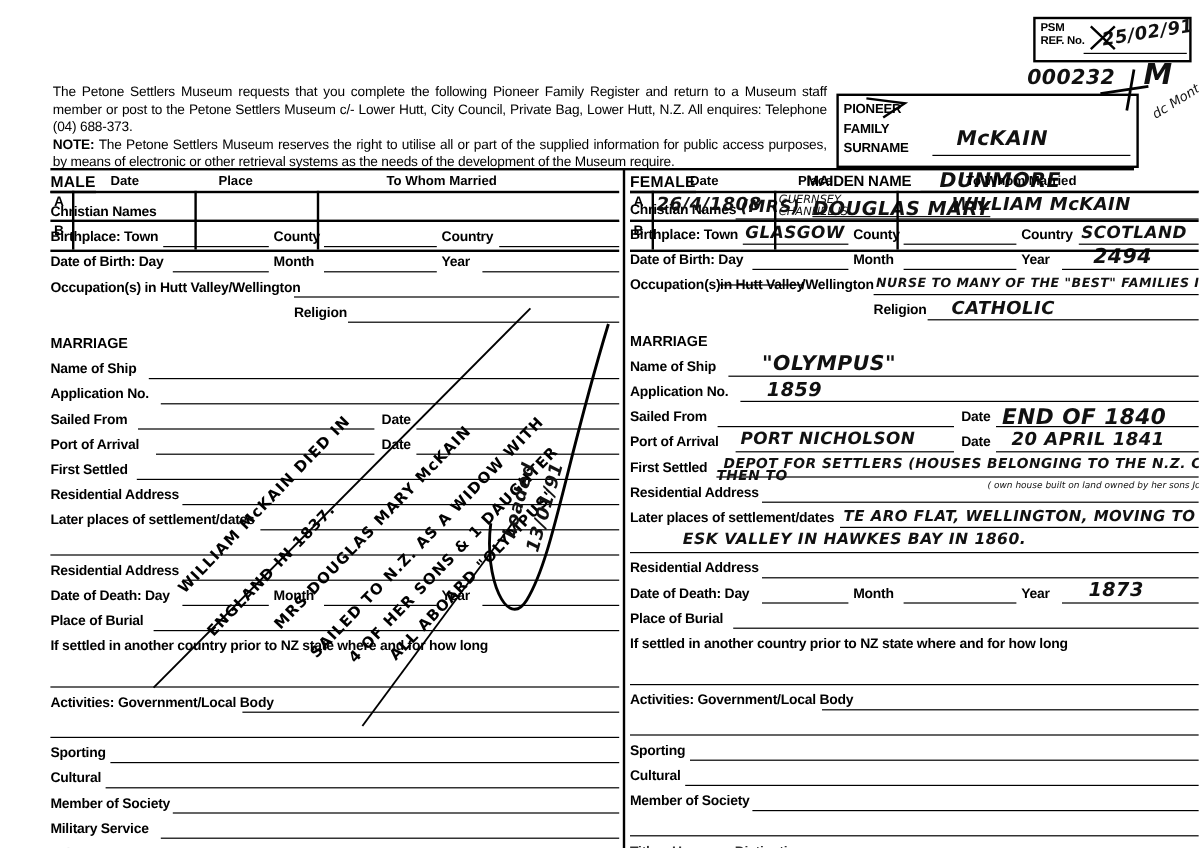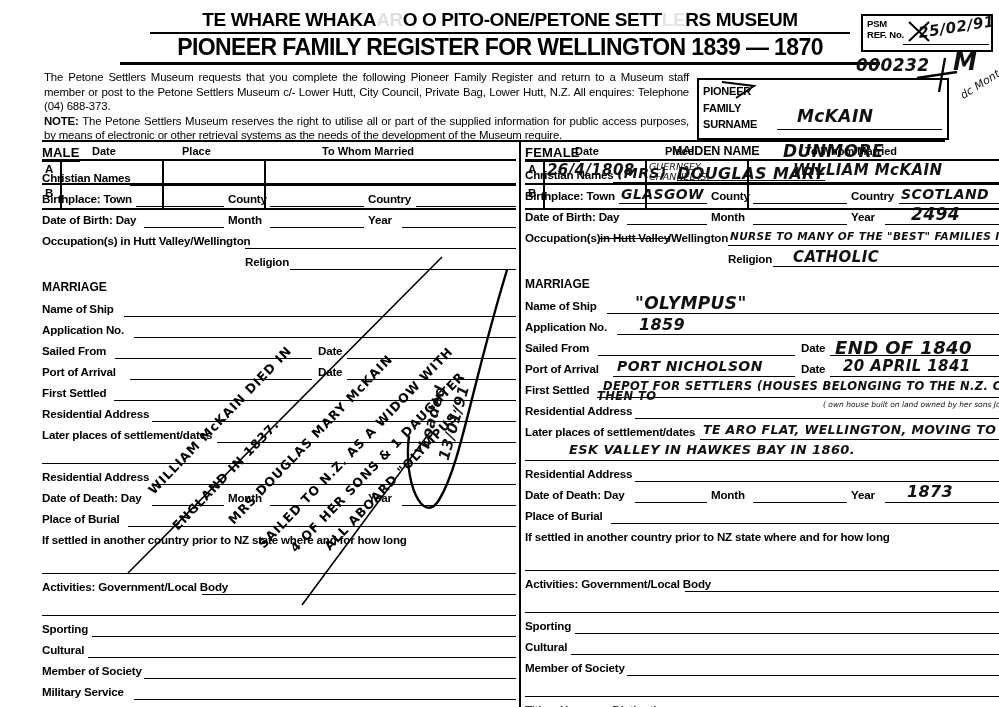--- a/index.html
+++ b/index.html
@@ -77,24 +77,20 @@
       color:#000;letter-spacing:1px;}
 
   .pen{position:absolute;pointer-events:none;}
   svg{display:block;overflow:visible;}
 </style>
 </head>
 <body>
 
 <div class="page">
 
-  <div class="hdr">
-    <div class="t1"><span>TE WHARE WHAKA</span><span class="fade1">AR</span><span>O O PITO-ONE/PETONE SETT</span><span class="fade2">LE</span><span>RS MUSEUM</span></div>
-    <div class="t2">PIONEER FAMILY REGISTER FOR WELLINGTON 1839 — 1870</div>
-  </div>
 
   <div class="psmbox">
     <div class="psmlab">
       <div>PSM</div>
       <div>REF. No.</div>
     </div>
     <div class="psm-ul"></div>
     <div class="hw" style="left:55px;top:2px;font-size:15px;transform:rotate(-9deg);">25/02/91</div>
     <div class="pen" style="left:44px;top:3px;">
       <svg width="26" height="26">

